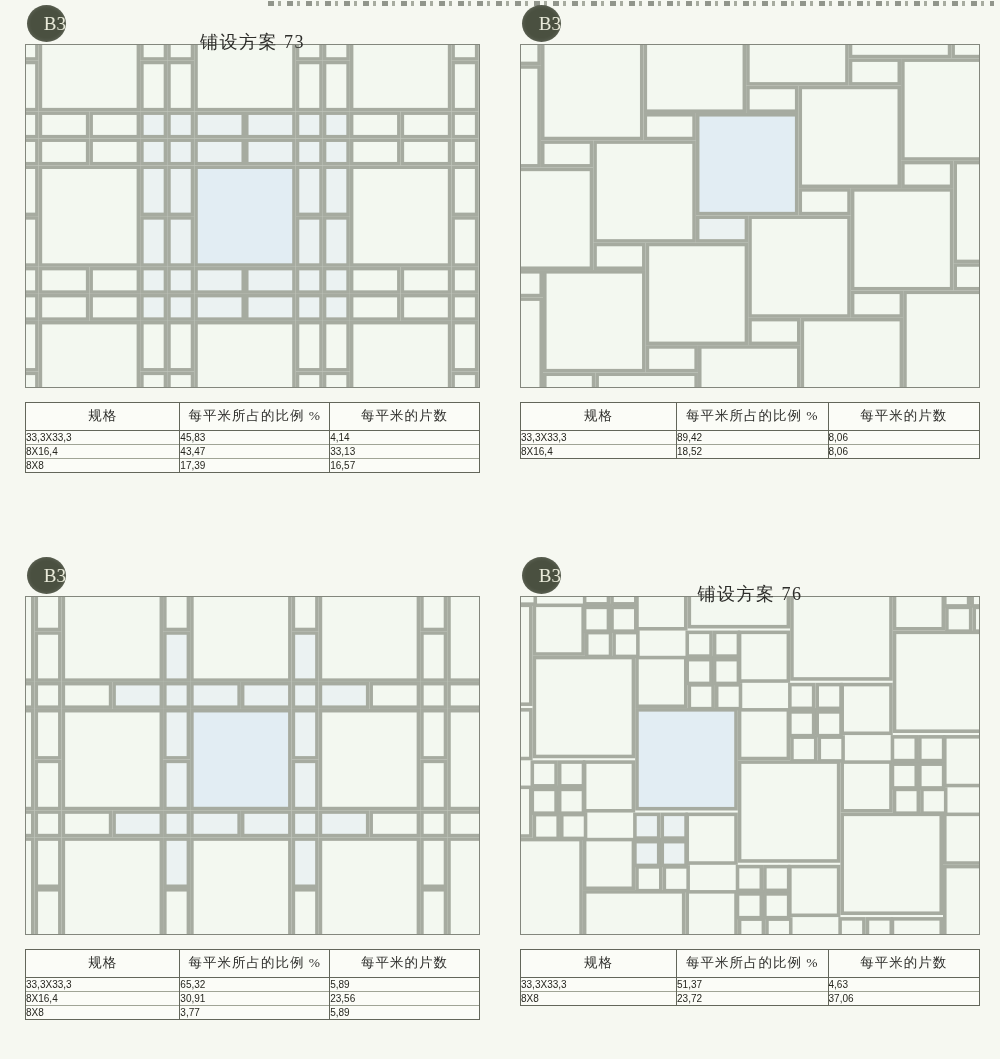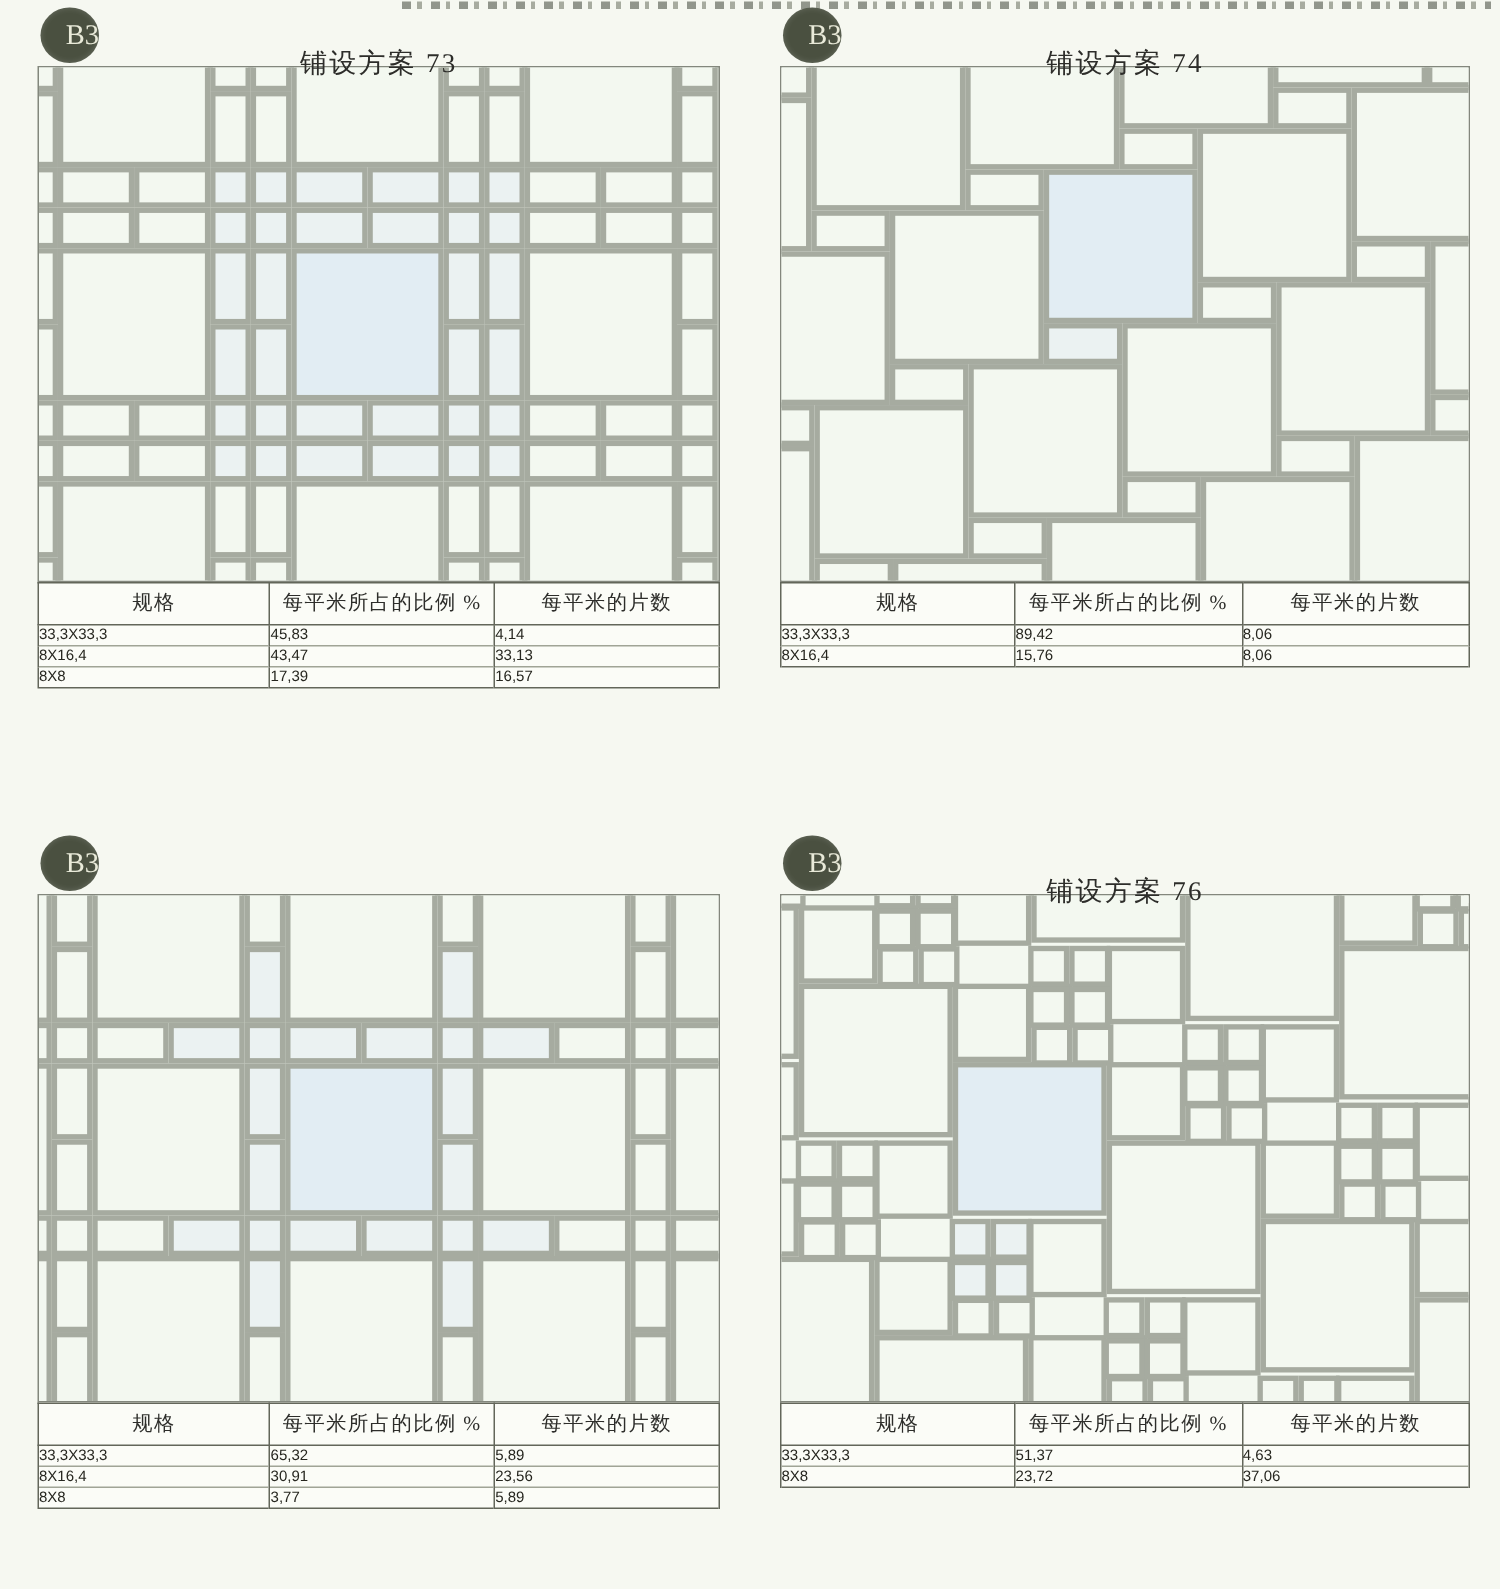--- a/index.html
+++ b/index.html
@@ -12,21 +12,21 @@
   .panel-header{position:relative;height:40px}
   .badge{position:absolute;left:2px;top:1px;width:39px;height:37px;border-radius:50%;
     background:var(--badge-bg,#4a5040);color:var(--badge-text,#e9ead9);
     display:flex;align-items:center;justify-content:flex-end;
     font:19px "Liberation Serif",serif;box-shadow:inset 0 0 4px rgba(255,255,255,.18)}
   .title{margin:17px;position:absolute;left:0;right:0;top:9px;text-align:center;
     font-size:18px;font-weight:normal;letter-spacing:1.5px;color:var(--text,#2d2d2a)}
   .pattern-frame{border:1.5px solid var(--frame,#83877d);background:var(--tile,#f3f8f0);
     box-sizing:border-box}
   .pattern-frame svg{display:block;width:100%;height:100%}
-  .spec-table{width:100%;margin-top:0;border-collapse:collapse;
+  .spec-table{width:100%;margin-top:14px;border-collapse:collapse;
     border:1.6px solid var(--tborder,#63665a);background:#fbfcf7;table-layout:fixed}
   .spec-table th{font-size:13.5px;font-weight:normal;padding:4px 0 5px;
     border:1px solid var(--tborder,#63665a);color:var(--text,#2d2d2a);letter-spacing:1px}
   .spec-table td{font-family:"Liberation Sans",sans-serif;font-size:10px;line-height:12px;
     height:13px;padding:0;color:#26261f;
     border-left:1px solid var(--tborder,#63665a);border-right:1px solid var(--tborder,#63665a);
     border-top:1px solid #a0a496}
 </style>
 </head>
 <body>
@@ -336,21 +336,20 @@
           </tr>
         </tbody>
     </table>
   </section>
 
   <section class="panel" style="left: 520px; top: 4px; width: 460px;">
     <div class="panel-header">
       <span class="badge">
         <span>B3</span>
       </span>
-      <h2 class="title">铺设方案 74</h2>
     </div>
     <div class="pattern-frame" style="height: 344px;">
       <svg preserveAspectRatio="none" viewBox="0 0 154 115.2">
           <rect x="-61.00" y="129.30" width="16.40" height="8.00" fill="#f3f8f0" stroke="#a6aba0" stroke-width="1.2"></rect>
           <rect x="-43.40" y="129.30" width="33.30" height="33.30" fill="#f3f8f0" stroke="#a6aba0" stroke-width="1.2"></rect>
           <rect x="-43.40" y="163.80" width="16.40" height="8.00" fill="#f3f8f0" stroke="#a6aba0" stroke-width="1.2"></rect>
           <rect x="-25.80" y="163.80" width="33.30" height="33.30" fill="#f3f8f0" stroke="#a6aba0" stroke-width="1.2"></rect>
           <rect x="-61.70" y="51.10" width="16.40" height="8.00" fill="#f3f8f0" stroke="#a6aba0" stroke-width="1.2"></rect>
           <rect x="-44.10" y="51.10" width="33.30" height="33.30" fill="#f3f8f0" stroke="#a6aba0" stroke-width="1.2"></rect>
           <rect x="-44.10" y="85.60" width="16.40" height="8.00" fill="#f3f8f0" stroke="#a6aba0" stroke-width="1.2"></rect>
@@ -453,21 +452,21 @@
           </tr>
         </thead>
       <tbody>
           <tr>
             <td>33,3X33,3</td>
             <td>89,42</td>
             <td>8,06</td>
           </tr>
           <tr>
             <td>8X16,4</td>
-            <td>15,76</td>
+            <td>18,52</td>
             <td>8,06</td>
           </tr>
         </tbody>
     </table>
   </section>
 
   <section class="panel" style="left: 25px; top: 556px; width: 455px;">
     <div class="panel-header">
       <span class="badge">
         <span>B3</span>

